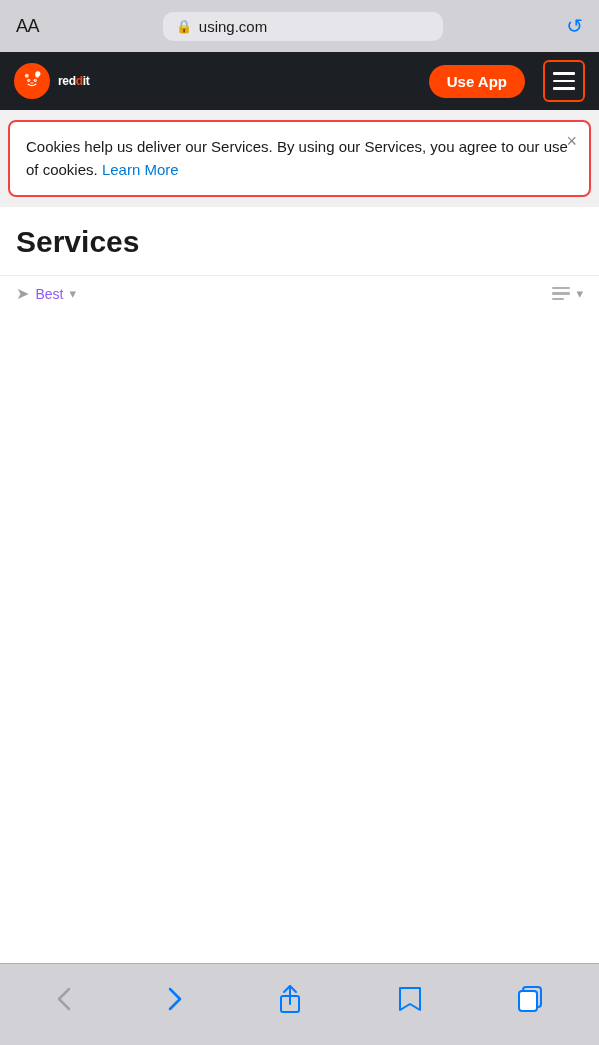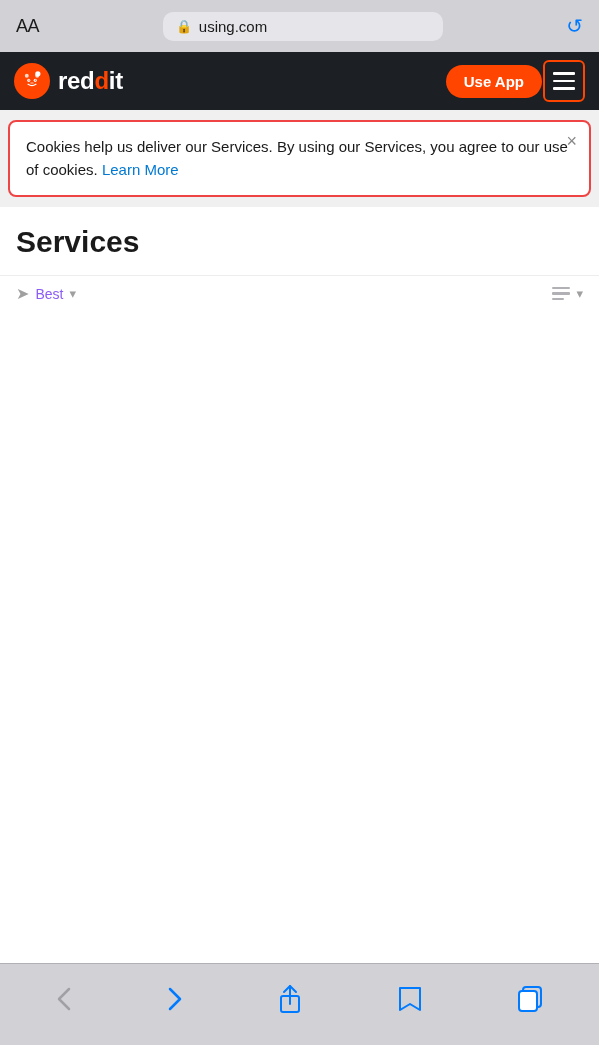--- a/index.html
+++ b/index.html
@@ -78,31 +78,31 @@
       align-items: center;
       justify-content: center;
       position: relative;
     }
     .reddit-snoo svg {
       width: 26px;
       height: 26px;
     }
     .reddit-wordmark {
       color: white;
-      font-size: 24px;
+      font-size: 12px;
       font-weight: 700;
       letter-spacing: -0.3px;
     }
     .reddit-wordmark .i-dot {
       color: #ff4500;
     }
     .nav-right {
       display: flex;
       align-items: center;
-      gap: 1px;
+      gap: 18px;
     }
     .use-app-btn {
       background: #ff4500;
       color: white;
       border: none;
       border-radius: 20px;
       padding: 8px 18px;
       font-size: 15px;
       font-weight: 700;
       cursor: pointer;

